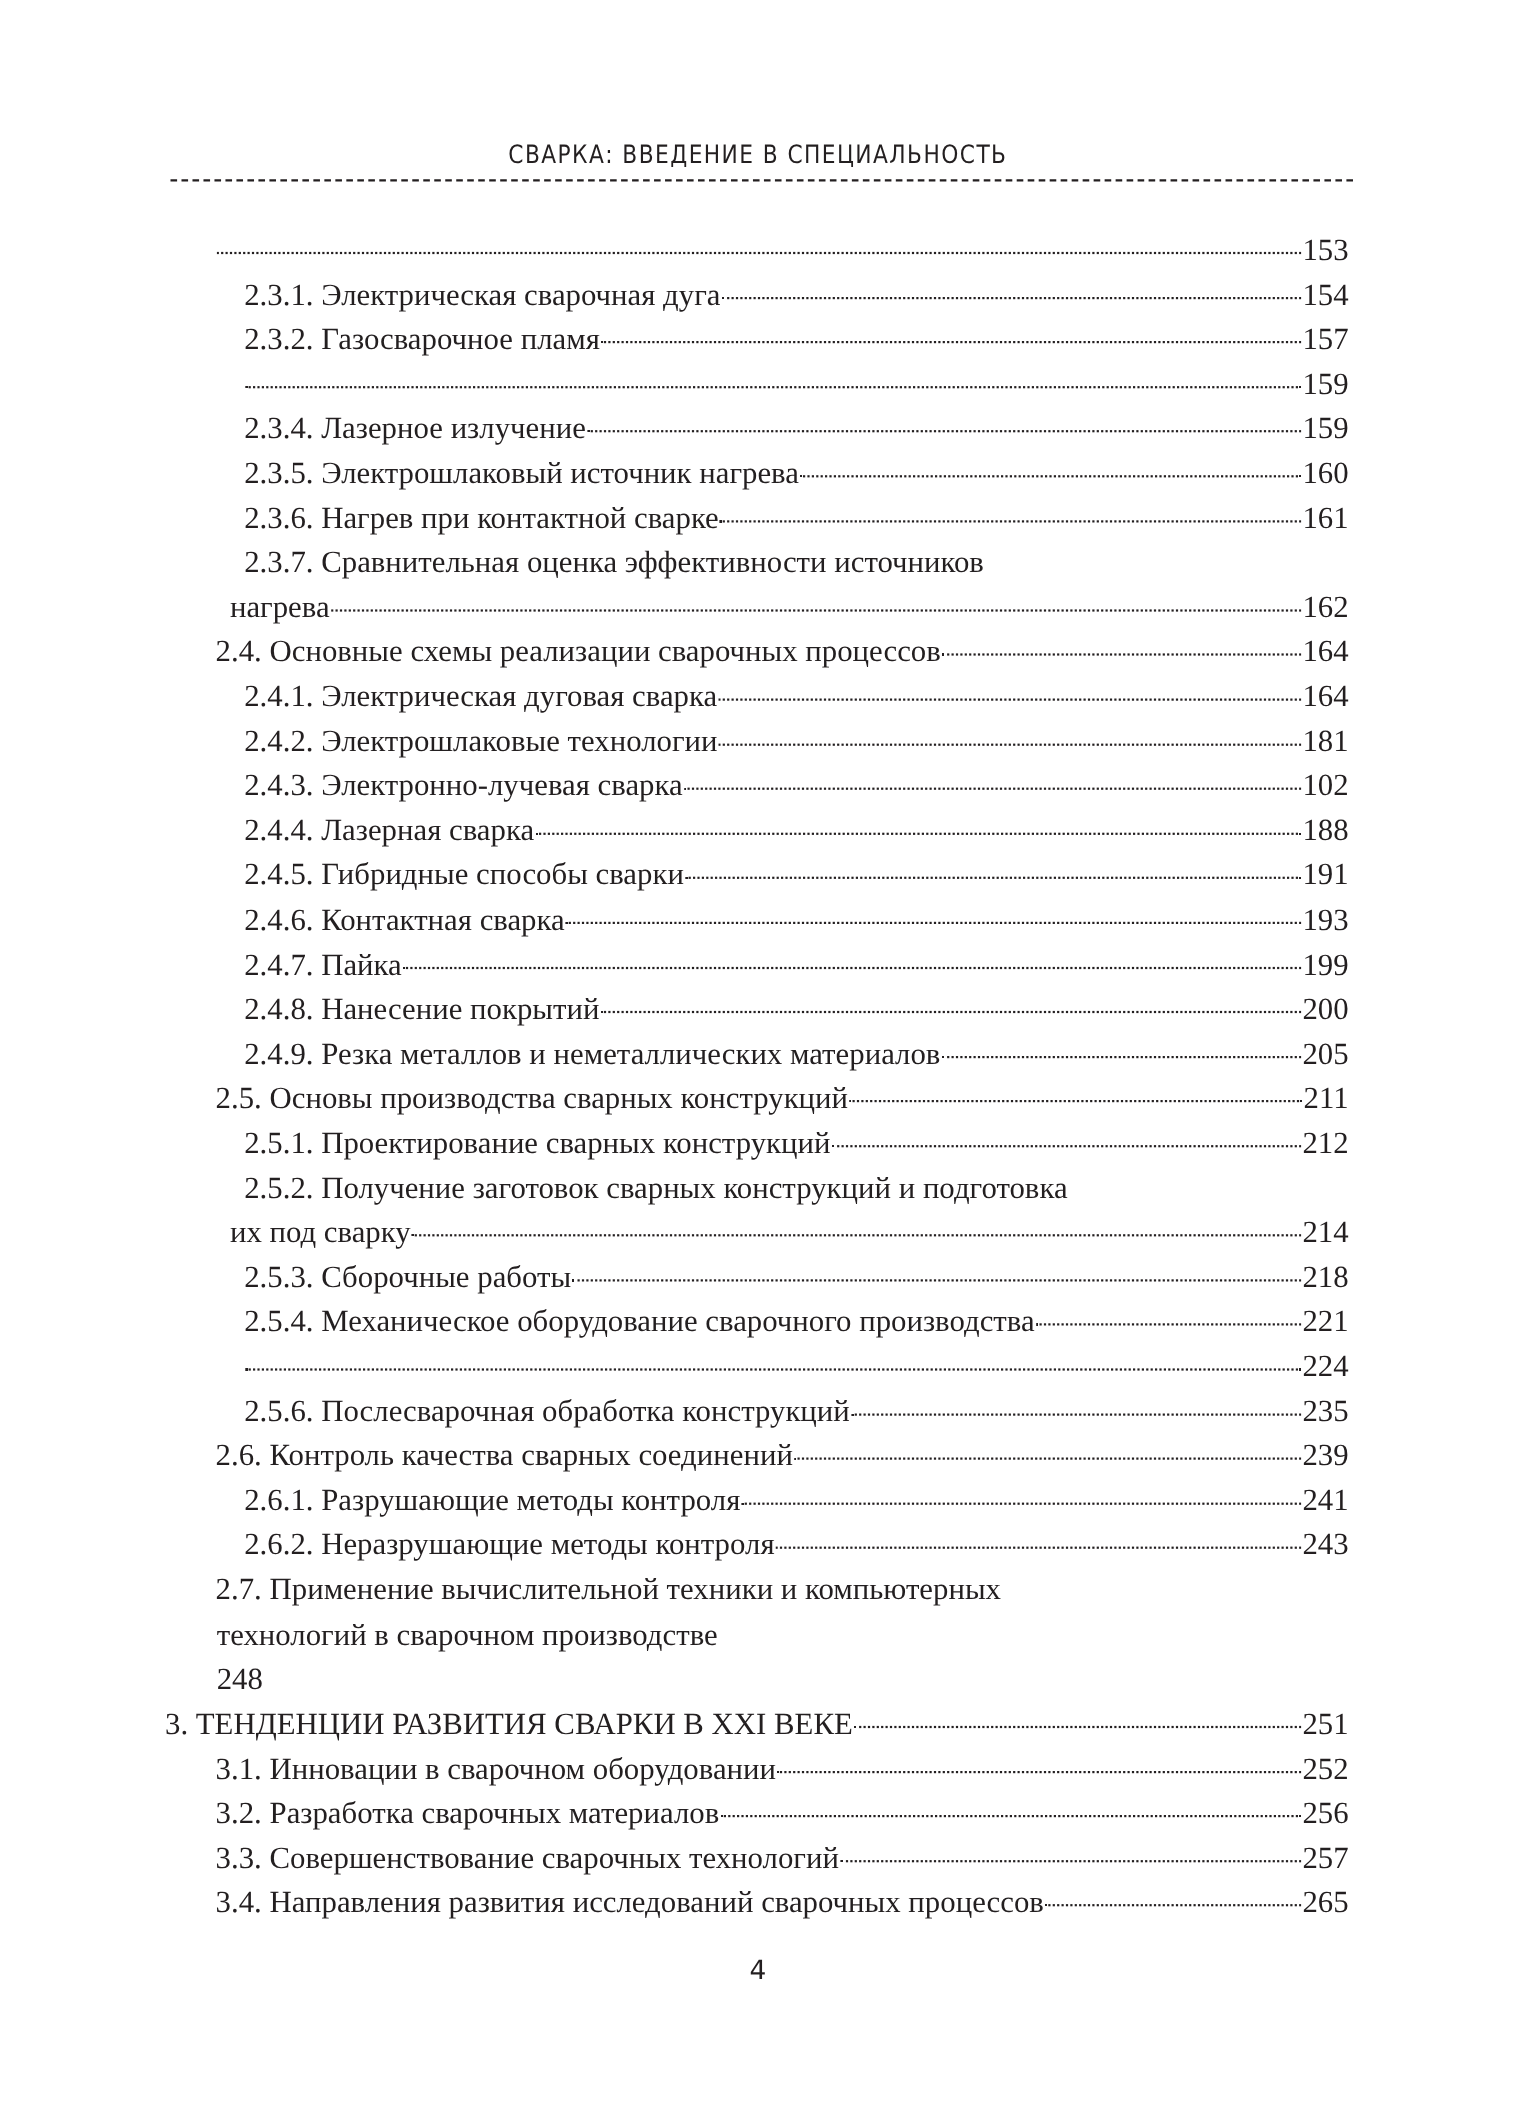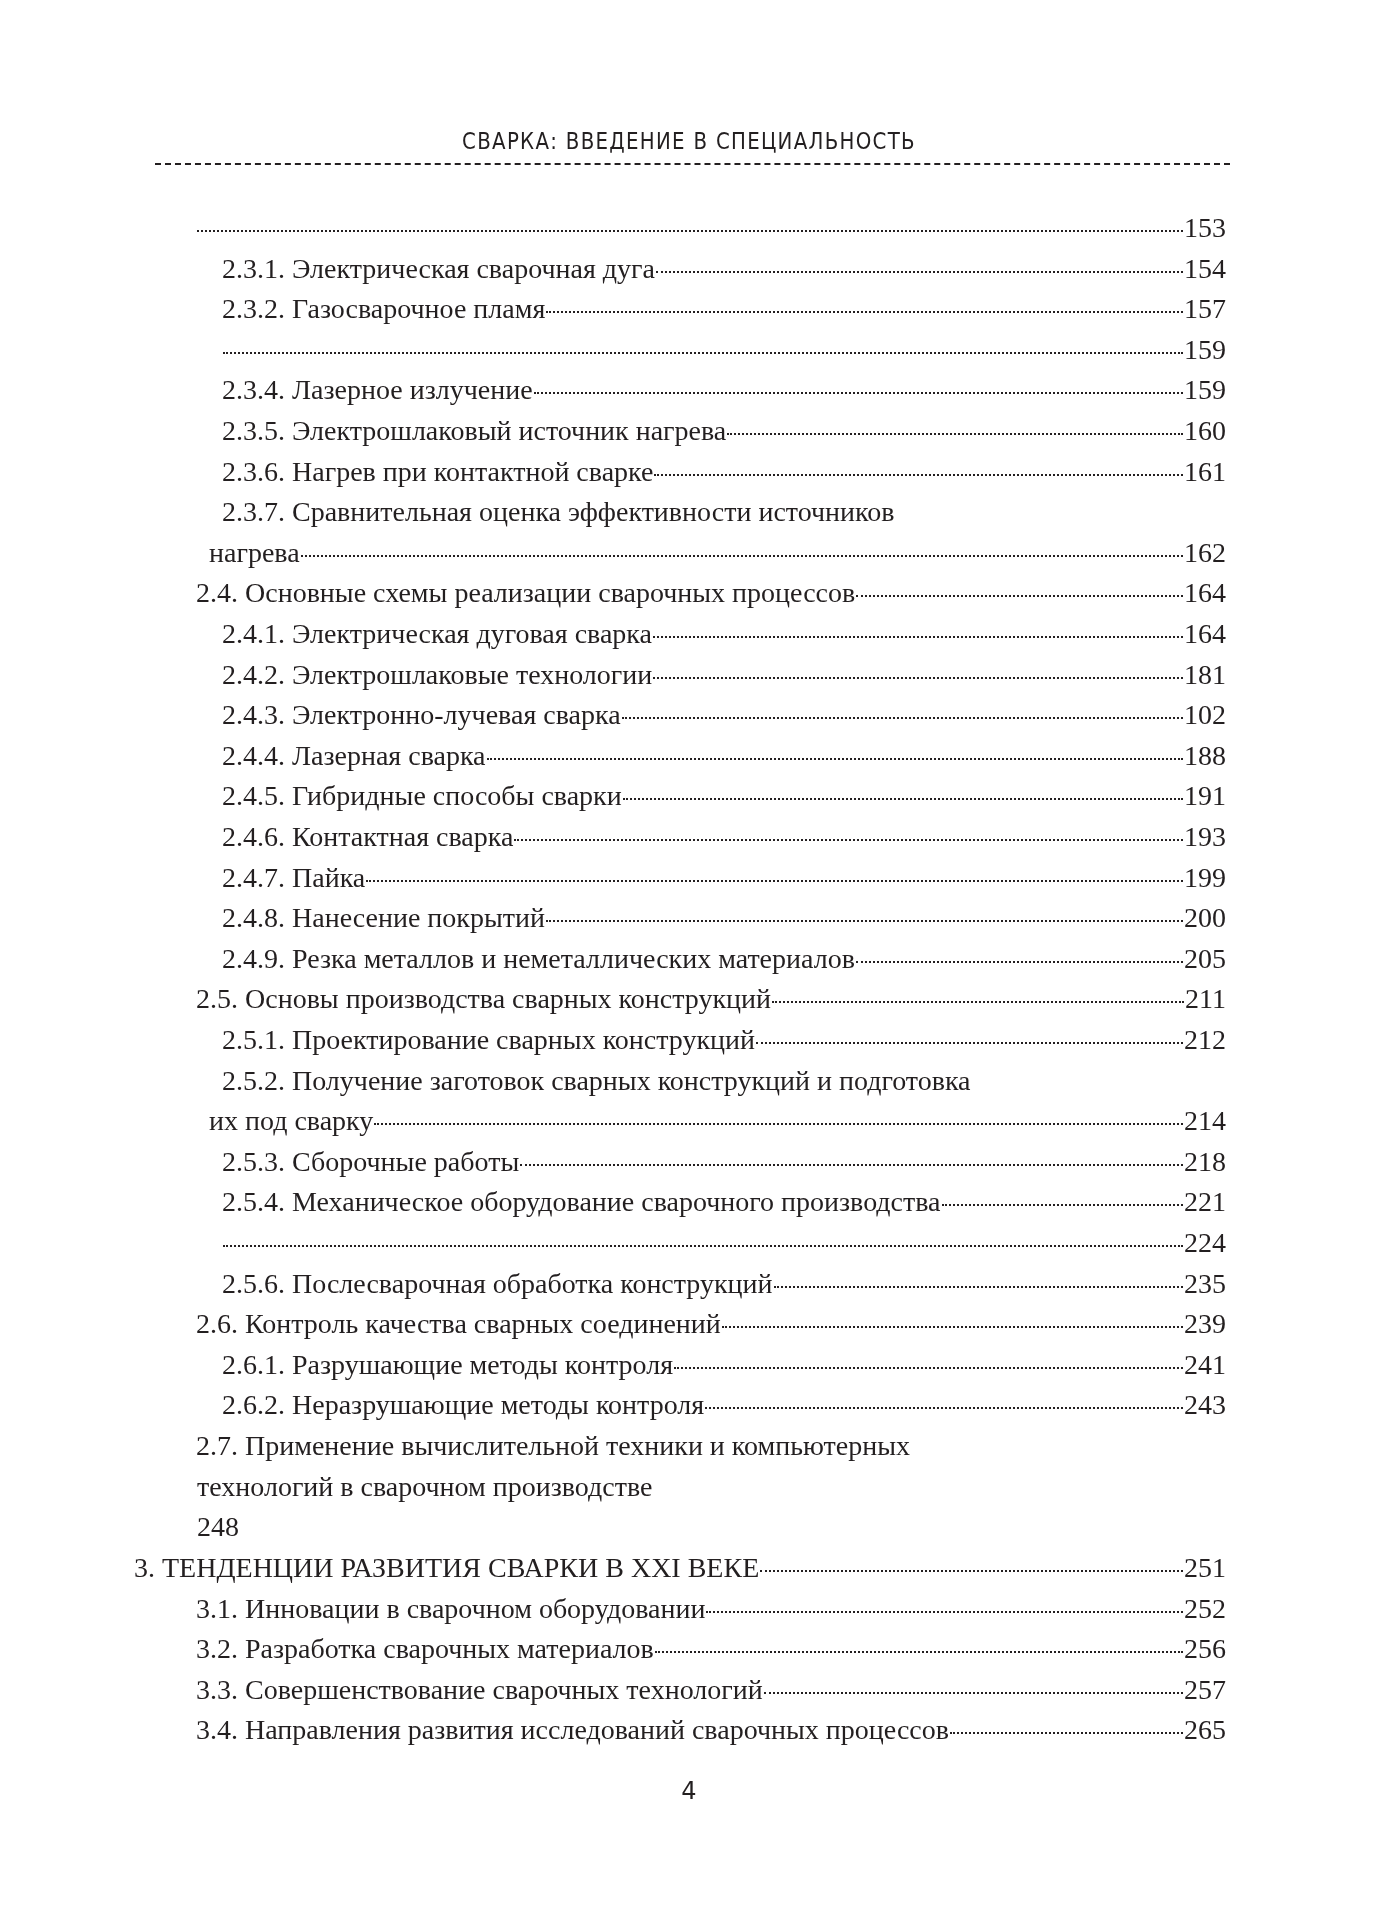--- a/index.html
+++ b/index.html
@@ -14,21 +14,21 @@
       border-top: 2px dashed #231f20;
     }
     .toc {
       position: absolute; left: 0; top: 208px; width: 1378px;
       font-family: "Liberation Serif", serif; font-size: 28px;
     }
     .toc-line {
       position: absolute; display: flex; align-items: baseline; white-space: nowrap;
       right: 152px; height: 40px; line-height: 40px;
     }
-    .toc-line.lvl0 { left: 134px; }
+    .toc-line.lvl0 { left: 150px; }
     .toc-line.lvl1 { left: 196px; }
     .toc-line.lvl2 { left: 222px; }
     .toc-line.cont { left: 209px; }
     .toc-line.cont1 { left: 196px; flex-direction: column; }
     .toc-text { flex: 0 0 auto; transform-origin: left; }
     .leader {
       flex: 1 1 auto; overflow: hidden; margin: 0 1px; height: 1em;
       position: relative;
     }
     .leader::after {

